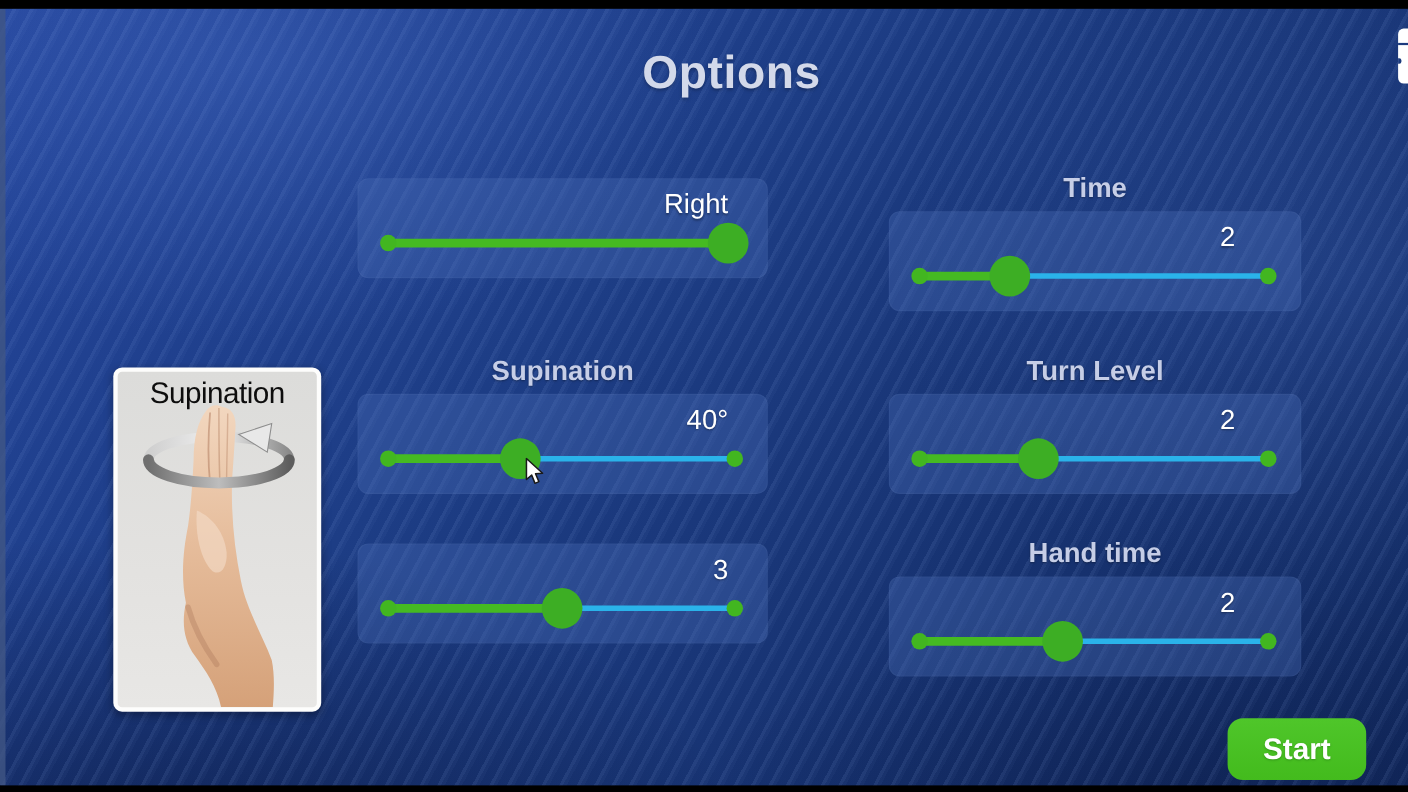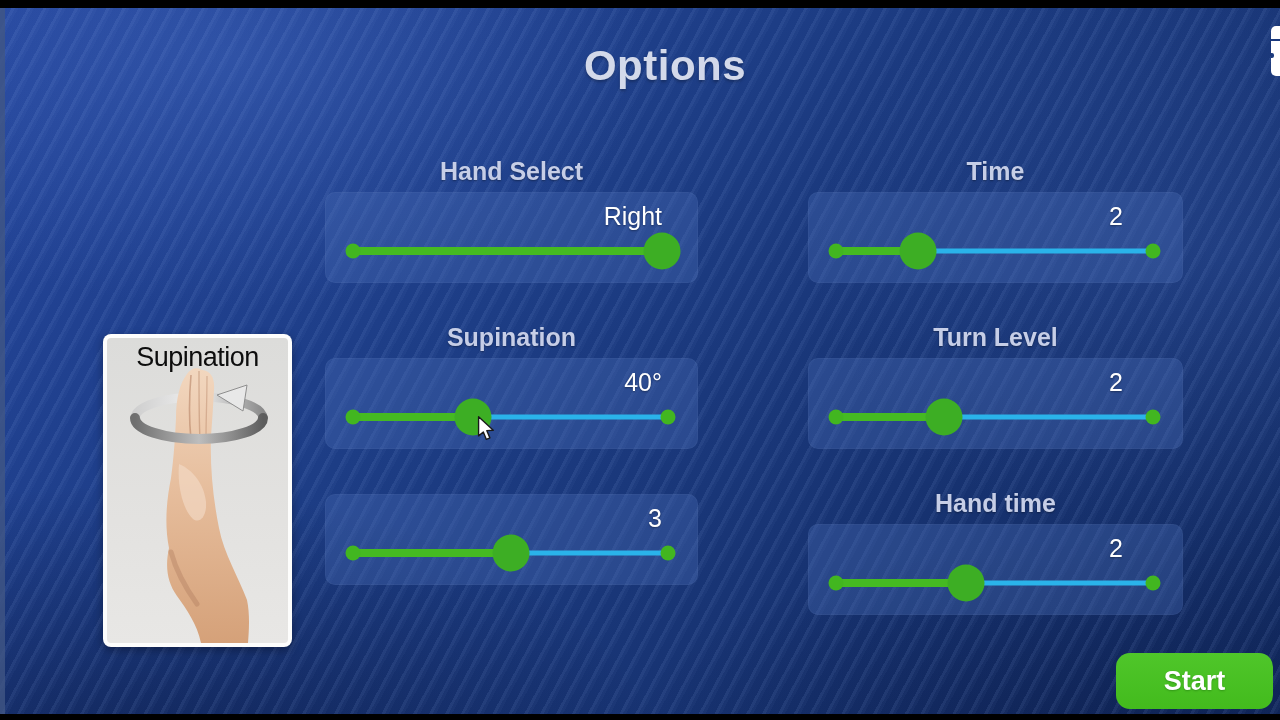--- a/index.html
+++ b/index.html
@@ -82,21 +82,21 @@
     background:linear-gradient(180deg,#dcdcda 0%,#e3e2e0 60%,#e8e7e5 100%);
   }
   .image-caption{
     position:absolute;top:4px;left:0;right:0;text-align:center;z-index:3;
     font-size:27px;color:#0d0d0d;font-weight:400;letter-spacing:-0.5px;
   }
   .hand-svg{position:absolute;left:0;top:0;z-index:2;}
 
   
   .start-button{
-    position:absolute;left:1116px;top:653px;width:157px;height:56px;z-index:2;
+    position:absolute;left:1116px;top:653px;width:126px;height:56px;z-index:2;
     background:linear-gradient(180deg,#4fc62a 0%,#43bb1d 100%);
     border:none;border-radius:14px;cursor:pointer;
     font-family:"Liberation Sans",sans-serif;
     font-size:27px;font-weight:bold;color:#fff;text-shadow:0 1px 2px rgba(0,60,0,0.3);
   }
 
   
   .corner-icon{
     position:absolute;right:0;top:26px;width:9px;height:50px;z-index:3;
     background:#fff;border-radius:5px 0 0 5px;
@@ -109,21 +109,20 @@
 </style>
 </head>
 <body>
 
 <div class="stage">
   <div class="left-strip"></div>
 
   <div class="page-title">Options</div>
 
   <div class="slider-group col-left row-0">
-    <div class="slider-label">Hand Select</div>
     <div class="slider-panel" style="--pct: 98%;">
       <div class="slider-value">Right</div>
       <div class="track">
         <div class="track-rest"></div>
         <div class="track-fill"></div>
         <div class="dot dot-left"></div>
         <div class="dot dot-right"></div>
         <div class="handle"></div>
       </div>
     </div>

